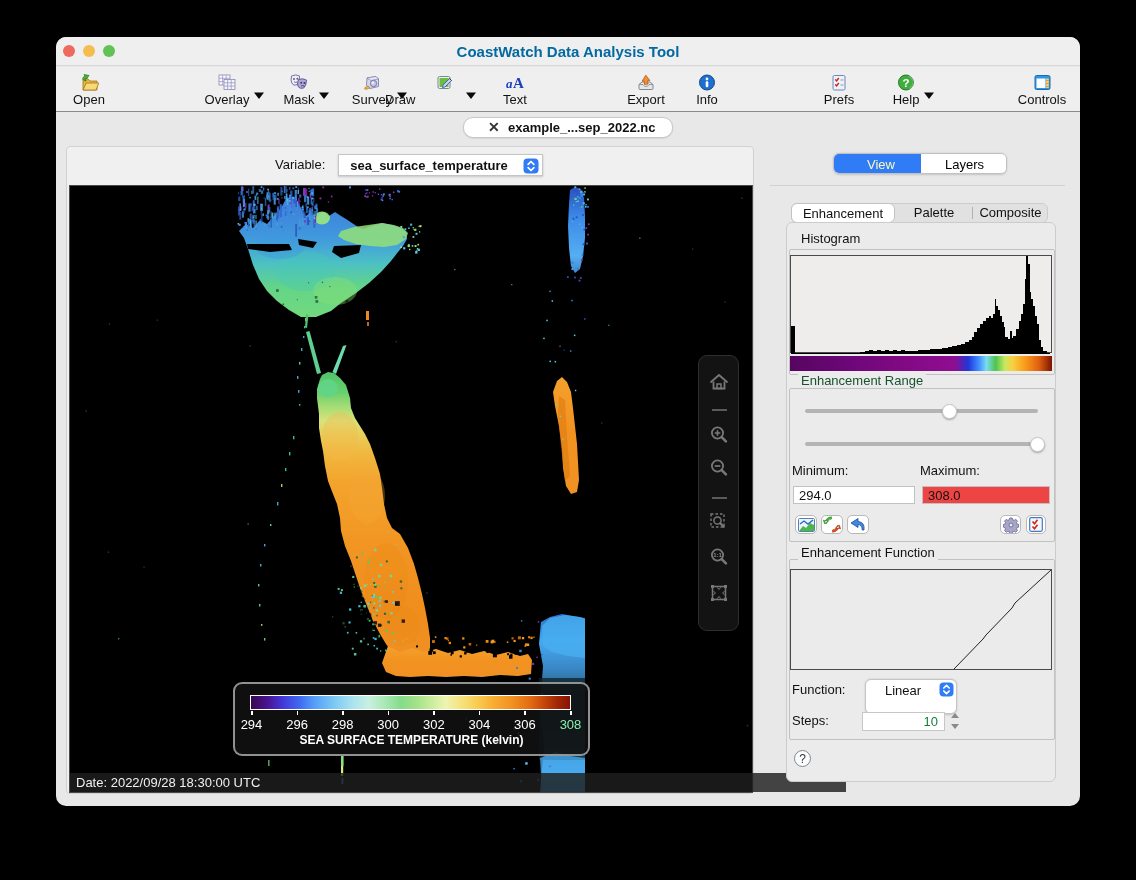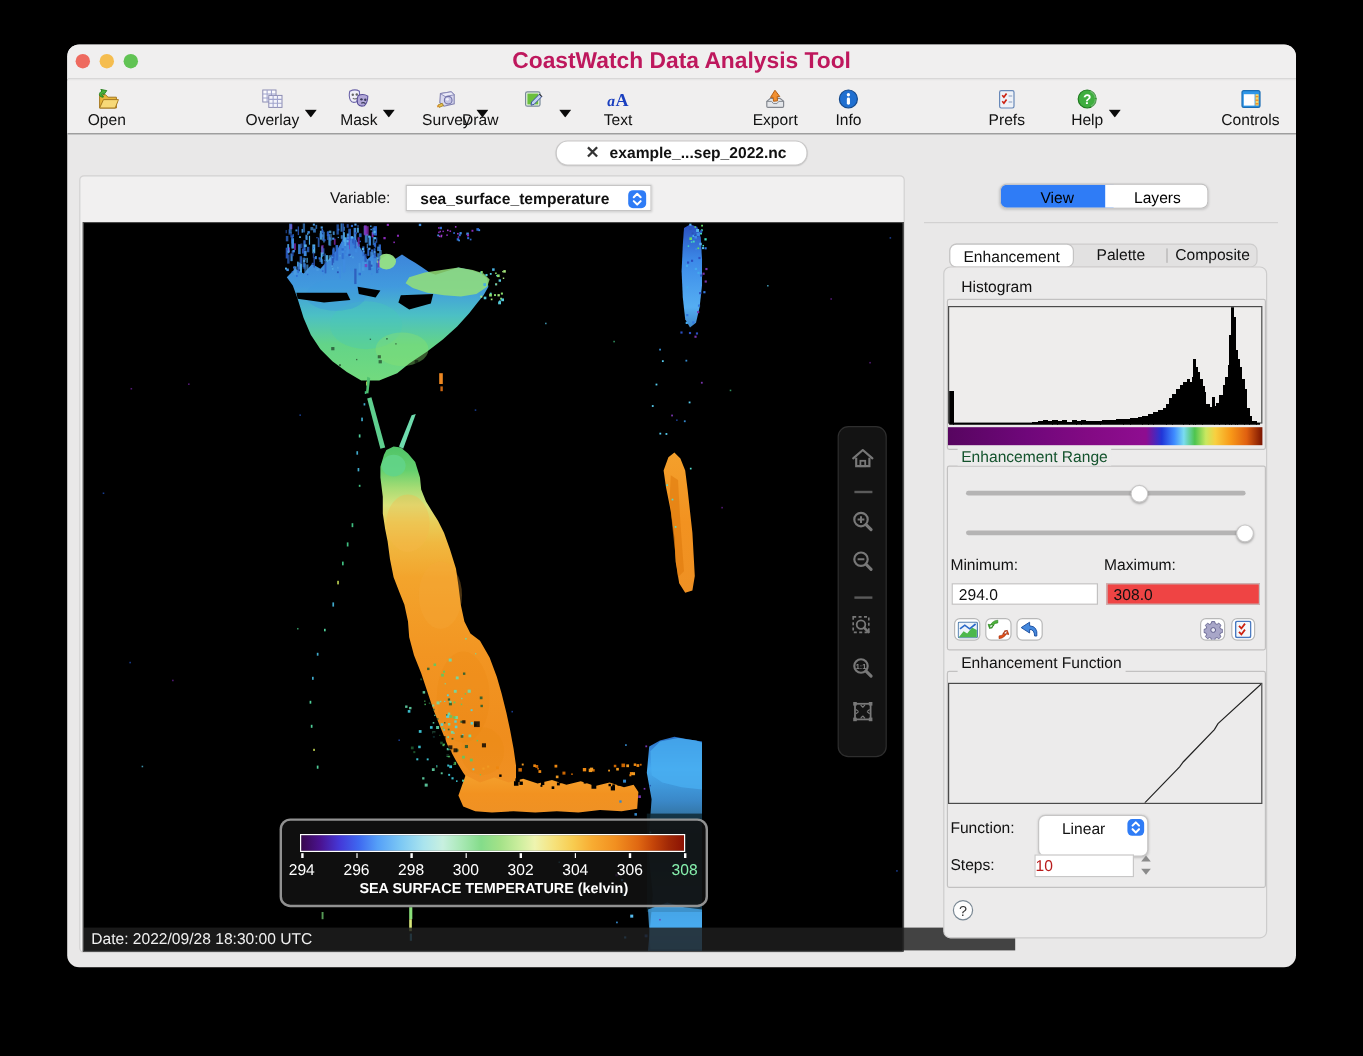--- a/index.html
+++ b/index.html
@@ -3,21 +3,21 @@
 *{margin:0;padding:0;box-sizing:border-box}
 body{width:1136px;height:880px;background:#000;font-family:"Liberation Sans",sans-serif;position:relative;overflow:hidden}
 .abs{position:absolute}
 </style></head><body>
 <div class="abs" style="left:56px;top:37px;width:1024px;height:769px;background:#e9e8e8;border-radius:10px;overflow:hidden">
 
   <div class="abs" style="left:0;top:0;width:1024px;height:29px;background:#f0efef;border-bottom:1px solid #d8d7d7">
     <div class="abs" style="left:7px;top:8px;width:12px;height:12px;border-radius:50%;background:#ee6a5f"></div>
     <div class="abs" style="left:27px;top:8px;width:12px;height:12px;border-radius:50%;background:#f5bd4f"></div>
     <div class="abs" style="left:47px;top:8px;width:12px;height:12px;border-radius:50%;background:#61c354"></div>
-    <div class="abs" style="left:0;top:0;width:100%;height:29px;line-height:30px;text-align:center;font-size:19px;font-weight:bold;color:#be185d">CoastWatch Data Analysis Tool</div>
+    <div class="abs" style="left:0;top:0;width:100%;height:29px;line-height:30px;text-align:center;font-size:15px;font-weight:bold;color:#0369a1">CoastWatch Data Analysis Tool</div>
   </div>
 
   <div class="abs" style="left:0;top:30px;width:1024px;height:45px;background:#f0efef;border-bottom:1px solid #8a8a8a">
     <div style="position:absolute;left:23.0px;top:7px;width:20px;height:17px"><svg width="20" height="17" viewBox="0 0 20 17" style="">
           <path d="M4 5 h5 l2 2 h7 v9 h-14 z" fill="#e8b73c" stroke="#a3751c" stroke-width="0.8"></path>
 <path d="M4 16 l3.2-7 h12.6 l-2.8 7 z" fill="#f7d978" stroke="#a3751c" stroke-width="0.8"></path>
 <path d="M7 7 C3 7 3 3 6 2 L5 0.5 L10 1.5 L7.5 5 L7 3.6 C5.5 4 5.5 6 7 6 Z" fill="#4bb43c" stroke="#1e7a14" stroke-width="0.7"></path>
         </svg></div>
       <div style="position:absolute;left:-27.0px;top:25px;width:120px;text-align:center;font-size:13px;color:#111">Open</div>
       <div style="position:absolute;left:161.0px;top:7px;width:20px;height:17px"><svg width="20" height="17" viewBox="0 0 20 17" style="">
@@ -860,21 +860,21 @@
           <div style="position:absolute;left:315.5px;top:33px;width:40px;text-align:center;font-size:13px;color:#86efac">308</div>
           <div style="position:absolute;left:0;top:49px;width:100%;text-align:center;font-size:12px;font-weight:bold;color:#fff">SEA SURFACE TEMPERATURE (kelvin)</div>
         </div>
       <div style="position:absolute;left:0;top:587px;width:776px;height:19px;background:rgba(30,30,30,0.82)">
           <div style="position:absolute;left:6px;top:2px;font-size:13px;color:#f0f0f0">Date: 2022/09/28 18:30:00 UTC</div>
         </div>
     </div>
   </div>
 
   <div class="abs" style="left:777px;top:116px;width:174px;height:21px;border-radius:6px;overflow:hidden;border:0.5px solid #c2c1c1;box-shadow:0 0.5px 2px rgba(0,0,0,0.15)">
-    <div class="abs" style="left:0;top:0;width:94px;height:21px;background:#2f7cf6;text-align:center;line-height:21px;font-size:13px;color:#000000">View</div>
+    <div class="abs" style="left:0;top:0;width:94px;height:21px;background:#2f7cf6;text-align:center;line-height:21px;font-size:13px;color:#fef9c3">View</div>
     <div class="abs" style="left:87px;top:0;width:87px;height:21px;background:#fff;text-align:center;line-height:21px;font-size:13px;color:#000">Layers</div>
   </div>
   <div class="abs" style="left:714px;top:148px;width:295px;height:1px;background:#d2d1d1"></div>
 
   <div class="abs" style="left:735px;top:166px;width:257px;height:20px;background:#e2e1e1;border:1px solid #cdcccc;border-radius:6px">
     <div class="abs" style="left:-1px;top:-1px;width:104px;height:20px;background:#fff;border:1px solid #c4c3c3;border-radius:6px;text-align:center;line-height:19px;font-size:13px;color:#111">Enhancement</div>
     <div class="abs" style="left:104px;top:0;width:76px;text-align:center;line-height:18px;font-size:13px;color:#111">Palette</div>
     <div class="abs" style="left:180px;top:3px;width:1px;height:12px;background:#b2b1b1"></div>
     <div class="abs" style="left:181px;top:0;width:75px;text-align:center;line-height:18px;font-size:13px;color:#111">Composite</div>
   </div>
@@ -1007,21 +1007,21 @@
     <div class="abs" style="left:5px;top:459px;font-size:13px;color:#111">Function:</div>
     <div class="abs" style="left:78px;top:456px;width:92px;height:35px;background:#fff;border:0.5px solid #c6c5c5;border-radius:6px;box-shadow:0 0.5px 2px rgba(0,0,0,0.18)">
       <div class="abs" style="left:0;top:3px;width:74px;text-align:center;font-size:13px;color:#111">Linear</div>
       <div class="abs" style="right:2px;top:2px"><svg width="15" height="15" viewBox="0 0 15 15" style="">
             <rect x="0.5" y="0.5" width="14" height="14" rx="4" fill="#2f7cf6"></rect>
 <path d="M4.8 6.0 L7.5 3.3 L10.200000000000001 6.0" stroke="#fff" stroke-width="1.7" fill="none" stroke-linecap="round" stroke-linejoin="round"></path>
 <path d="M4.8 9.0 L7.5 11.700000000000001 L10.200000000000001 9.0" stroke="#fff" stroke-width="1.7" fill="none" stroke-linecap="round" stroke-linejoin="round"></path>
           </svg></div>
     </div>
     <div class="abs" style="left:5px;top:490px;font-size:13px;color:#111">Steps:</div>
-    <div class="abs" style="left:75px;top:489px;width:83px;height:19px;background:#fff;border:1px solid #c8c7c7;font-size:13px;color:#b91c1c;text-align:left;padding:1px 6px 0 0">10</div>
+    <div class="abs" style="left:75px;top:489px;width:83px;height:19px;background:#fff;border:1px solid #c8c7c7;font-size:13px;color:#15803d;text-align:right;padding:1px 6px 0 0">10</div>
     <div class="abs" style="left:162px;top:488px;width:12px;height:20px"><svg width="12" height="20" viewBox="0 0 12 20" style="">
           <path d="M6 2 L10 7 H2 Z" fill="#8a8a8a"></path>
           <path d="M6 18 L10 13 H2 Z" fill="#8a8a8a"></path>
         </svg></div>
 
     <div class="abs" style="left:7px;top:527px;width:17px;height:17px;background:#fdfdfd;border:1.5px solid #7a8894;border-radius:50%;text-align:center;line-height:17px;font-size:12px;color:#333">?</div>
   </div>
 
 </div>
 </body></html>

